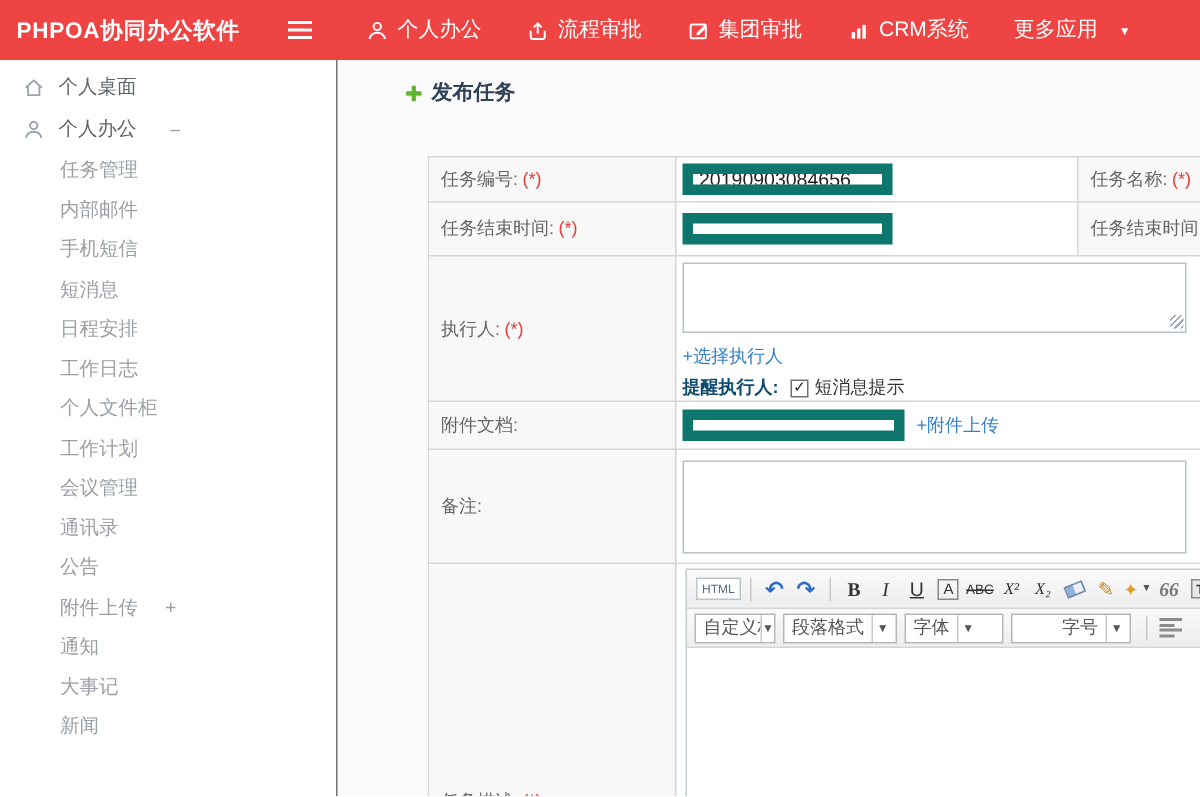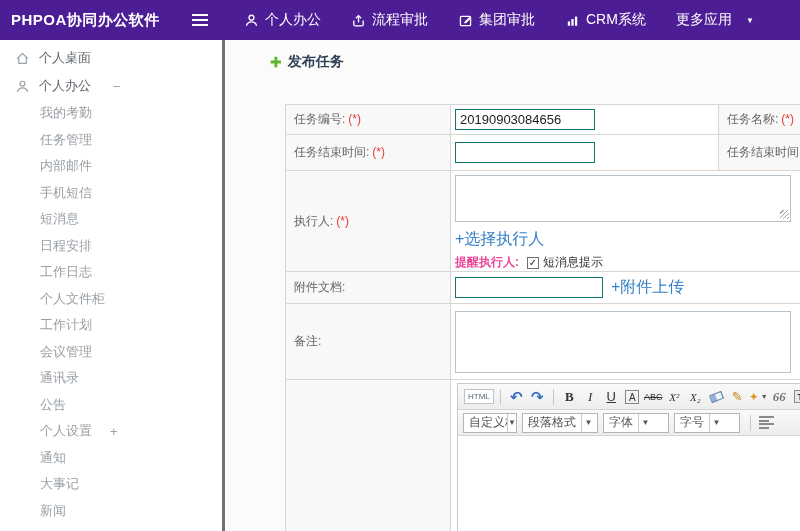--- a/index.html
+++ b/index.html
@@ -1,31 +1,31 @@
 <!DOCTYPE html>
 <html><head>
 <meta charset="utf-8">
 <style>
   * { box-sizing: border-box; margin: 0; padding: 0; }
   html,body { width:800px; height:531px; overflow:hidden; }
   body { font-family:"Liberation Sans","DejaVu Sans",sans-serif; background:#fff; }
   .screen { position:relative; width:800px; height:531px; overflow:hidden; background:#fbfbfb; }
 
   
-  .header { position:absolute; left:0; top:0; width:800px; height:40px; background:#4c1d95; display:flex; align-items:center; color:#fff; }
+  .header { position:absolute; left:0; top:0; width:800px; height:40px; background:#ef4444; display:flex; align-items:center; color:#fff; }
   .logo { width:178px; padding-left:11px; font-size:15px; font-weight:bold; letter-spacing:.5px; white-space:nowrap; }
   .burger { width:16px; height:12px; border-top:2px solid #fff; border-bottom:2px solid #fff; position:relative; margin-left:14px; cursor:pointer; }
   .burger::after { content:''; position:absolute; left:0; right:0; top:3px; height:2px; background:#fff; }
   .nav { display:flex; align-items:center; margin-left:36px; }
   .nav-item { display:flex; align-items:center; margin-right:30px; font-size:14px; cursor:pointer; white-space:nowrap; }
   .nav-item svg { margin-right:6px; }
   .nav-caret { font-size:8px; margin-left:14px; }
 
   
-  .sidebar { position:absolute; left:0; top:40px; bottom:0; width:225px; background:#fff; border-right:3px solid #737373; overflow:hidden; }
+  .sidebar { position:absolute; left:0; top:40px; bottom:0; width:225px; background:#fff; border-right:1px solid #737373; overflow:hidden; }
   .side-top { display:flex; align-items:center; height:28px; padding-left:15px; font-size:13px; color:#5d646b; cursor:pointer; }
   .side-top.first { margin-top:4px; }
   .side-top svg { margin-right:9px; }
   .toggle { color:#9aa0a6; margin-left:22px; font-size:13px; }
   .submenu { list-style:none; }
   .sub-item { height:26.5px; display:flex; align-items:center; padding-left:40px; font-size:13px; color:#9aa0a6; cursor:pointer; white-space:nowrap; }
   .sub-item .toggle { margin-left:18px; }
 
   
   .main { position:absolute; left:226px; top:40px; right:0; bottom:0; background:#fbfbfb; overflow:hidden; }
@@ -36,32 +36,32 @@
   .form-clip { position:absolute; left:59px; top:64px; width:515px; height:443px; overflow:hidden; }
   table.form { width:1000px; border-collapse:collapse; table-layout:fixed; background:#fff; }
   table.form td { border:1px solid #d6d6d6; font-size:12px; vertical-align:middle; }
   td.lc { background:#f8f8f8; color:#666; padding-left:8px; white-space:nowrap; }
   td.fc { background:#fff; padding-left:4px; }
   .req { color:#e53b3b; margin-left:3px; }
   tr.r1 td { height:30px; } tr.r2 td { height:36px; } tr.r3 td { height:91px;margin-top:39px; }
   tr.r4 td { height:32px; } tr.r5 td { height:76px; } tr.r6 td { height:300px; vertical-align:top; }
   tr.r6 td.lc { vertical-align:middle; }
 
-  input.txt { height:21px; border:1px solid #0f766e; font-size:13px; padding:1px 4px; font-family:inherit; color:#222; background:#fff; }
+  input.txt { height:21px; border:7px solid #0f766e; font-size:13px; padding:1px 4px; font-family:inherit; color:#222; background:#fff; }
   .w140 { width:140px; } .w148 { width:148px; }
   .ta-wrap { position:relative; display:inline-block; margin-top:2px; }
   textarea.ta { width:336px; border:1px solid #b6c2cc; background:#fff; resize:none; display:block; font-family:inherit; }
   .ta-exec { height:47px; } .ta-remark { height:62px; margin:5px 0; }
   .grip { position:absolute; right:2px; bottom:3px; width:9px; height:9px;
           background:repeating-linear-gradient(135deg, transparent 0 2px, #9aa6ad 2px 3px); }
-  a.lnk { color:#3581c7; text-decoration:none; font-size:16px; cursor:pointer; white-space:nowrap; }
+  a.lnk { color:#3581c7; text-decoration:none; font-size:12px; cursor:pointer; white-space:nowrap; }
   .exec-stack { padding:2px 0 0 0; }
   .select-line { margin-top:4px; }
   .remind-line { margin-top:4px; display:flex; align-items:center; color:#333; }
-  .remind-lbl { font-weight:bold; font-size:12px; color:#ec4899; }
+  .remind-lbl { font-weight:bold; font-size:12px; color:#0c4a6e; }
   .cb { width:12px; height:12px; border:1px solid #707070; background:#fff; display:inline-flex; align-items:center; justify-content:center; font-size:10px; color:#222; margin:0 4px 0 8px; cursor:pointer; }
   .attach-line { display:flex; align-items:center; }
   .attach-line a { margin-left:8px; }
 
   
   .editor { margin:3px 0 0 2px; width:600px; border:1px solid #c3ccd3; background:#fff; }
   .tb-row { display:flex; align-items:center; height:26px; padding:0 5px; background:linear-gradient(#fafafa,#ededed); border-bottom:1px solid #d4d4d4; overflow:hidden; }
   .tbtn { min-width:19px; height:20px; display:flex; align-items:center; justify-content:center; font-size:13px; color:#333; margin:0 1px; cursor:pointer; white-space:nowrap; }
   .tsep { width:1px; height:16px; background:#c9c9c9; margin:0 5px; flex:none; }
   .b-html { font-size:8px; border:1px solid #b9c4cc; background:#fff; padding:2px 3px; color:#556a7a; height:auto; }
@@ -74,21 +74,21 @@
   .b-sup,.b-sub { font-size:11px; font-style:italic; font-family:"Liberation Serif",serif; }
   .b-eraser span { width:13px; height:8px; display:block; transform:rotate(-22deg); border:1px solid #7188a8; background:linear-gradient(90deg,#8fb3dd 45%,#eef2f7 45%); }
   .b-brush { color:#c8841f; font-size:13px; }
   .b-wand { color:#e09b2d; font-size:12px; }
   .mini-caret { font-size:7px; color:#555; margin-left:2px; }
   .b-quote { font-weight:bold; font-style:italic; color:#777; font-family:"Liberation Serif",serif; }
   .b-paste span { width:12px; height:13px; border:1px solid #8a8a8a; background:#e8e8e8; font-size:9px; font-weight:bold; color:#333; display:flex; align-items:center; justify-content:center; }
   .dd { display:flex; align-items:center; height:20px; border:1px solid #b5b5b5; background:#fff; margin-right:5px; color:#555; font-size:12px; cursor:pointer; flex:none; }
   .dd .dd-lbl { padding:0 5px; overflow:hidden; white-space:nowrap; }
   .dd .dd-arrow { border-left:1px solid #c9c9c9; width:14px; align-self:stretch; display:flex; align-items:center; justify-content:center; font-size:8px; color:#555; }
-  .dd-w1 { width:54px; } .dd-w2 { width:76px; } .dd-w3 { width:66px; } .dd-w4 { width:66px; }
+  .dd-w1 { width:54px; } .dd-w2 { width:76px; } .dd-w3 { width:66px; } .dd-w4 { width:80px;padding-left:28px; }
   .al { width:15px; height:13px; display:flex; flex-direction:column; justify-content:space-between; margin:0 3px; cursor:pointer; }
   .al b { display:block; height:2px; background:#8a8a8a; width:100%; }
   .al-left b:nth-child(even) { width:65%; }
   .ed-content { height:260px; background:#fff; }
 </style>
 </head>
 <body>
 
 <div class="screen">
 
@@ -144,23 +144,20 @@
     <div class="side-top">
       <svg width="15" height="15" viewBox="0 0 16 16">
           <circle cx="8" cy="5" r="2.6" fill="none" stroke="#9aa2ab" stroke-width="1.3"></circle>
           <path d="M2.5 13.8c.7-3 2.7-4.4 5.5-4.4s4.8 1.4 5.5 4.4" fill="none" stroke="#9aa2ab" stroke-width="1.3"></path>
         </svg>
       <span>个人办公</span>
       <span class="toggle">−</span>
     </div>
     <ul class="submenu">
         <li class="sub-item">
-          <span>我的考勤</span>
-        </li>
-        <li class="sub-item">
           <span>任务管理</span>
         </li>
         <li class="sub-item">
           <span>内部邮件</span>
         </li>
         <li class="sub-item">
           <span>手机短信</span>
         </li>
         <li class="sub-item">
           <span>短消息</span>
@@ -180,21 +177,21 @@
         <li class="sub-item">
           <span>会议管理</span>
         </li>
         <li class="sub-item">
           <span>通讯录</span>
         </li>
         <li class="sub-item">
           <span>公告</span>
         </li>
         <li class="sub-item">
-          <span>个人设置</span>
+          <span>附件上传</span>
           <span class="toggle">+</span>
         </li>
         <li class="sub-item">
           <span>通知</span>
         </li>
         <li class="sub-item">
           <span>大事记</span>
         </li>
         <li class="sub-item">
           <span>新闻</span>

